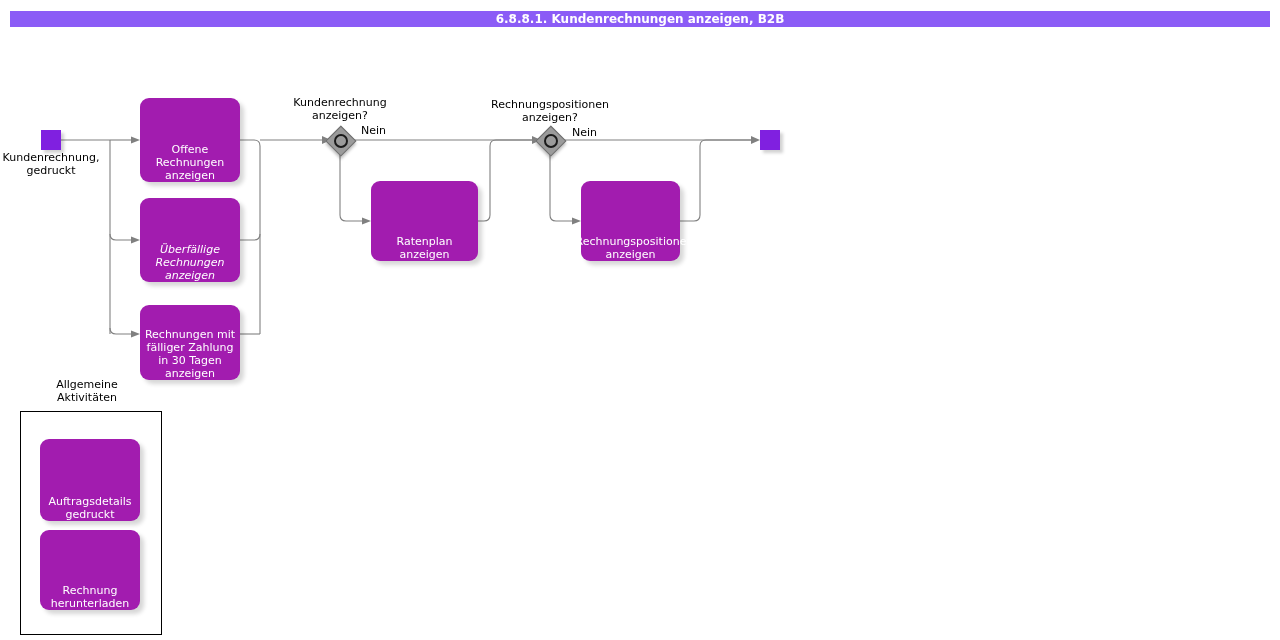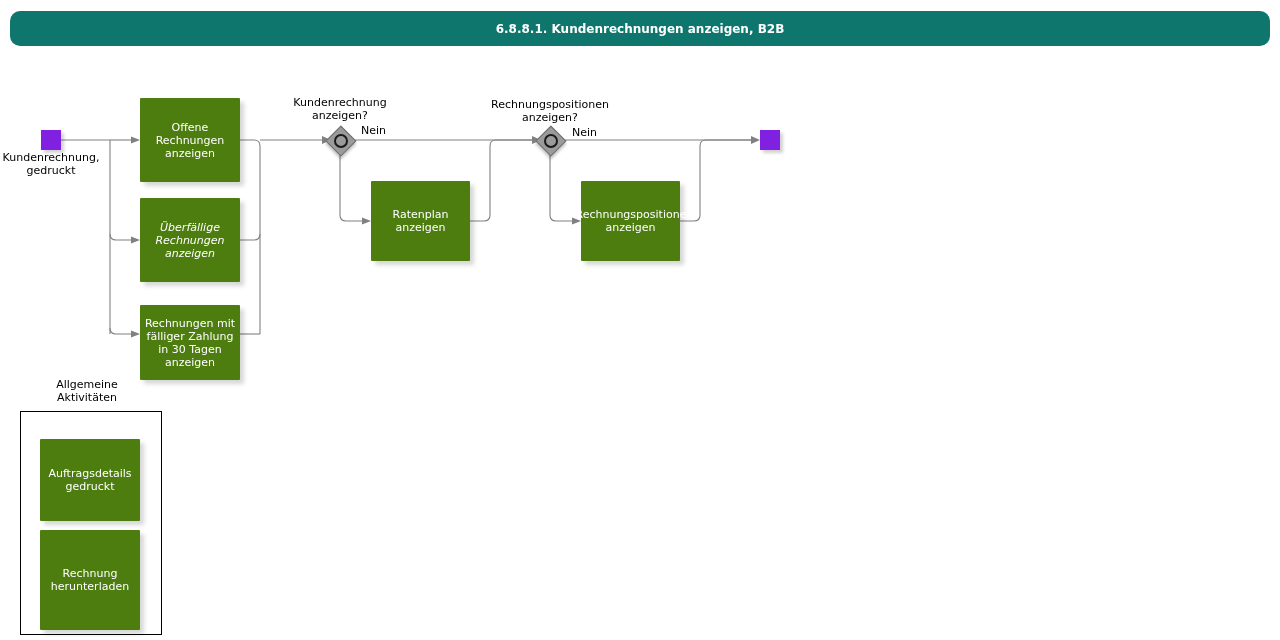--- a/index.html
+++ b/index.html
@@ -5,23 +5,23 @@
   html,body{margin:0;padding:0;background:#ffffff;}
   body{
     width:1280px;height:640px;position:relative;overflow:hidden;
     font-family:"DejaVu Sans", sans-serif;
     -webkit-font-smoothing:none;
   }
   #canvas{position:absolute;left:0;top:0;width:1280px;height:640px;}
 
   
   .titlebar{
-    position:absolute;left:10px;top:11px;width:1260px;height:35px;
-    background:#0f766e;
-    display:flex;align-items:center;justify-content:center;border-radius:10px;
+    position:absolute;left:10px;top:11px;width:1260px;height:16px;
+    background:#8b5cf6;
+    display:flex;align-items:center;justify-content:center;
   }
   .titlebar .t{
     color:#ffffff;font-size:12px;font-weight:bold;
     font-family:"DejaVu Sans", sans-serif;
     letter-spacing:0px;white-space:nowrap;
   }
 
   
   svg.wires{position:absolute;left:0;top:0;width:1280px;height:640px;overflow:visible;}
   svg.wires path,svg.wires line{fill:none;stroke:#808080;stroke-width:1.1;}
@@ -32,23 +32,23 @@
     position:absolute;width:20px;height:20px;background:#8020e0;
     box-shadow:3px 3px 3px rgba(0,0,0,0.18);
   }
   .evt-label{
     position:absolute;text-align:center;color:#000000;font-size:11px;
     line-height:13px;white-space:pre-line;
   }
 
   
   .task{
-    position:absolute;background:#4d7c0f;border-radius:1px;
+    position:absolute;background:#a21caf;border-radius:9px;
     box-shadow:4px 4px 4px rgba(0,0,0,0.16);
-    display:flex;align-items:center;justify-content:center;
+    display:flex;align-items:flex-end;justify-content:center;
     overflow:visible;
   }
   .task .lbl{
     color:#ffffff;font-size:11px;line-height:13px;text-align:center;
     white-space:pre-line;
   }
   .task.clip .lbl{
     width:110px;white-space:pre-line;
   }
 
@@ -150,21 +150,21 @@
 anzeigen</span>
   </div>
 
   <div class="task" style="left:140px;top:305px;width:100px;height:75px;">
     <span class="lbl">Rechnungen mit
 fälliger Zahlung
 in 30 Tagen
 anzeigen</span>
   </div>
 
-  <div class="task" style="left:371px;top:181px;width:99px;height:80px;">
+  <div class="task" style="left:371px;top:181px;width:107px;height:80px;">
     <span class="lbl">Ratenplan
 anzeigen</span>
   </div>
 
   <div class="task clip" style="left:581px;top:181px;width:99px;height:80px;">
     <span class="lbl">Rechnungspositionen
 anzeigen</span>
   </div>
 
   <div class="gateway" style="left:326px;top:126px;">
@@ -187,18 +187,18 @@
 
   <div class="group-title" style="left:17px;top:378px;width:140px;">Allgemeine
 Aktivitäten</div>
   <div class="group-box" style="left:20px;top:411px;width:140px;height:222px;"></div>
 
   <div class="task" style="left:40px;top:439px;width:100px;height:82px;">
     <span class="lbl">Auftragsdetails
 gedruckt</span>
   </div>
 
-  <div class="task" style="left:40px;top:530px;width:100px;height:100px;">
+  <div class="task" style="left:40px;top:530px;width:100px;height:80px;">
     <span class="lbl">Rechnung
 herunterladen</span>
   </div>
 
 </div>
 
 </body></html>

